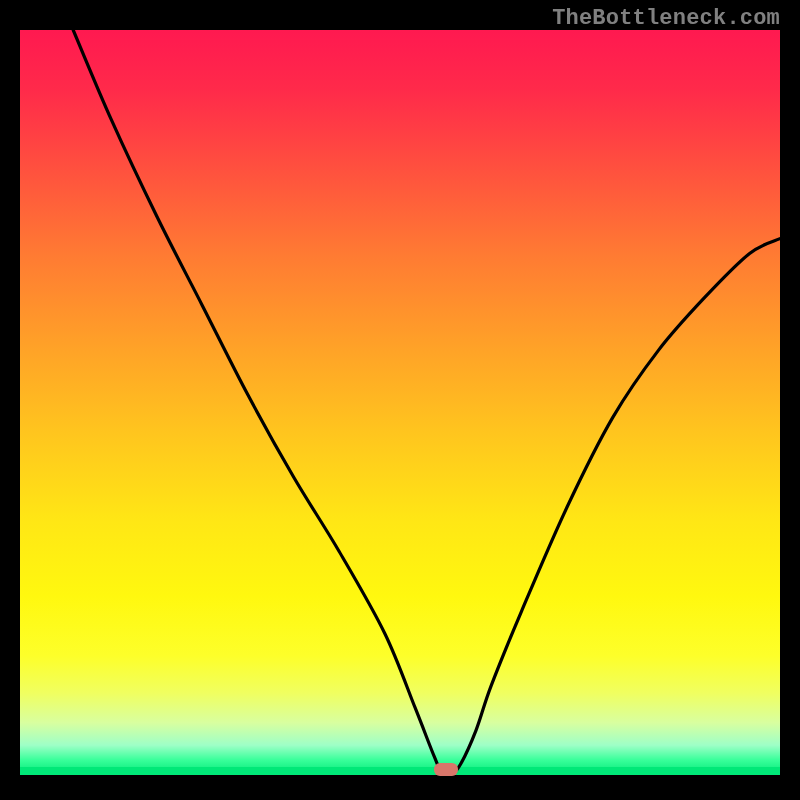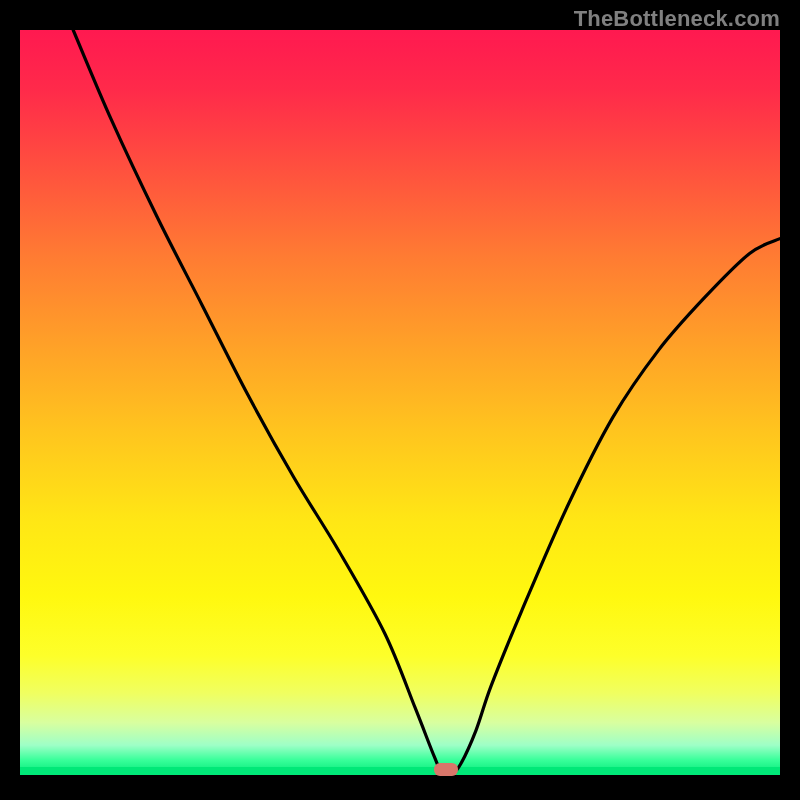--- a/index.html
+++ b/index.html
@@ -36,21 +36,21 @@
       #d8ffa0 93%,
       #9effc7 96%,
       #38ff9a 98%,
       #00e878 100%
     );
   }
   .watermark {
     position: absolute;
     top: 6px;
     right: 20px;
-    font-family: Liberation Sans, sans-serif;
+    font-family: Liberation Mono, monospace;
     font-size: 22px;
     font-weight: bold;
     color: #808080;
     letter-spacing: 0.2px;
   }
   .green-base {
     position: absolute;
     left: 20px;
     bottom: 25px;
     width: 760px;

